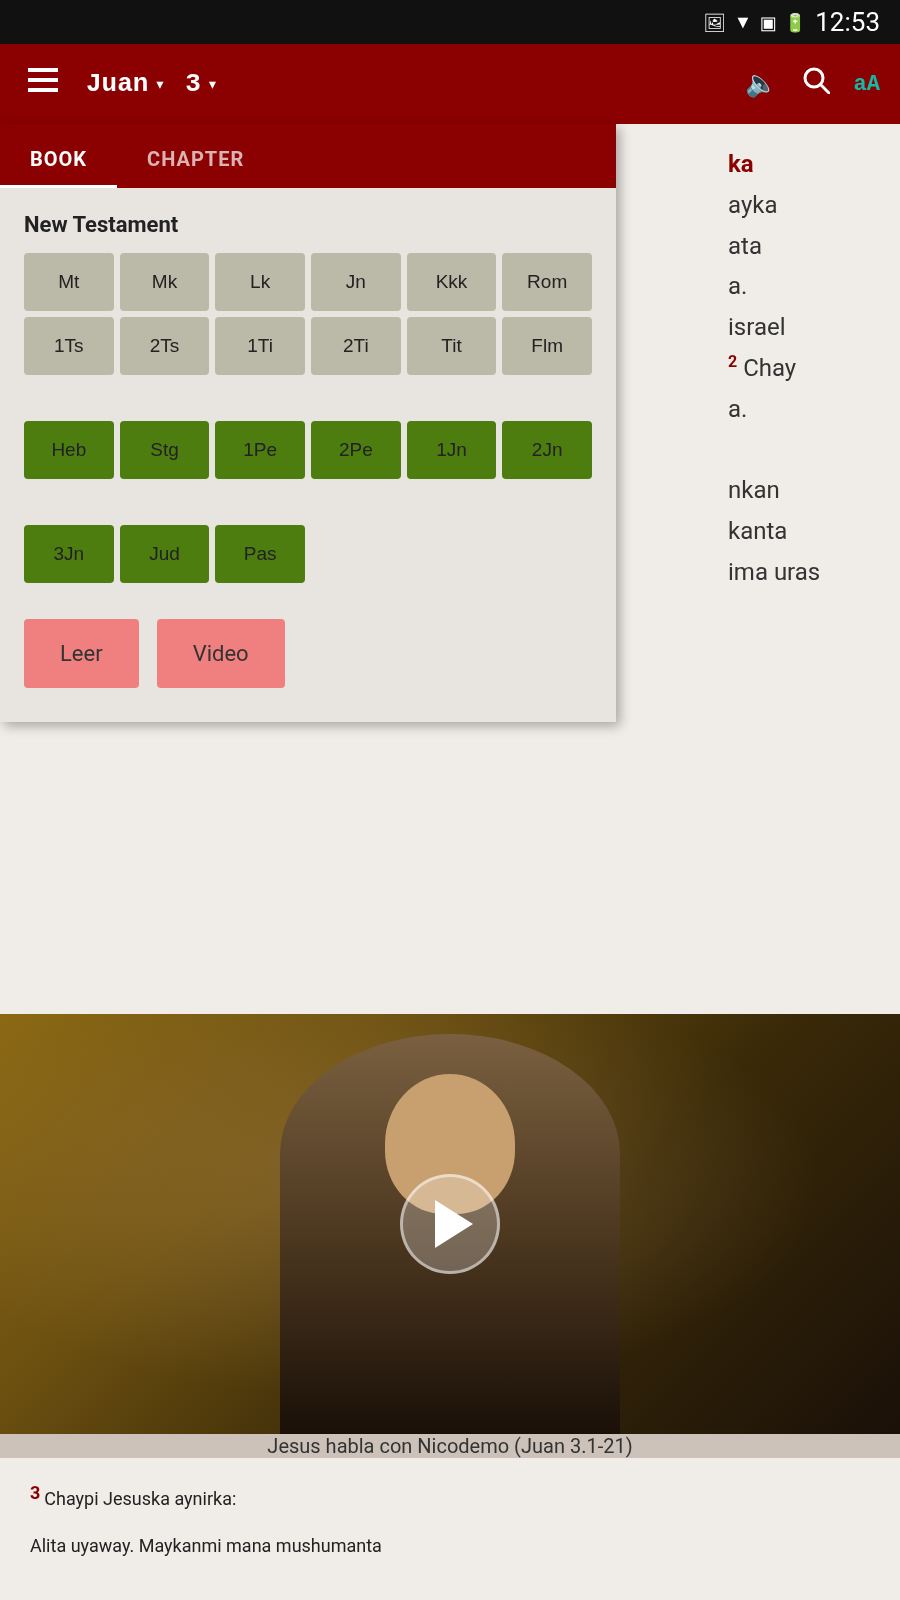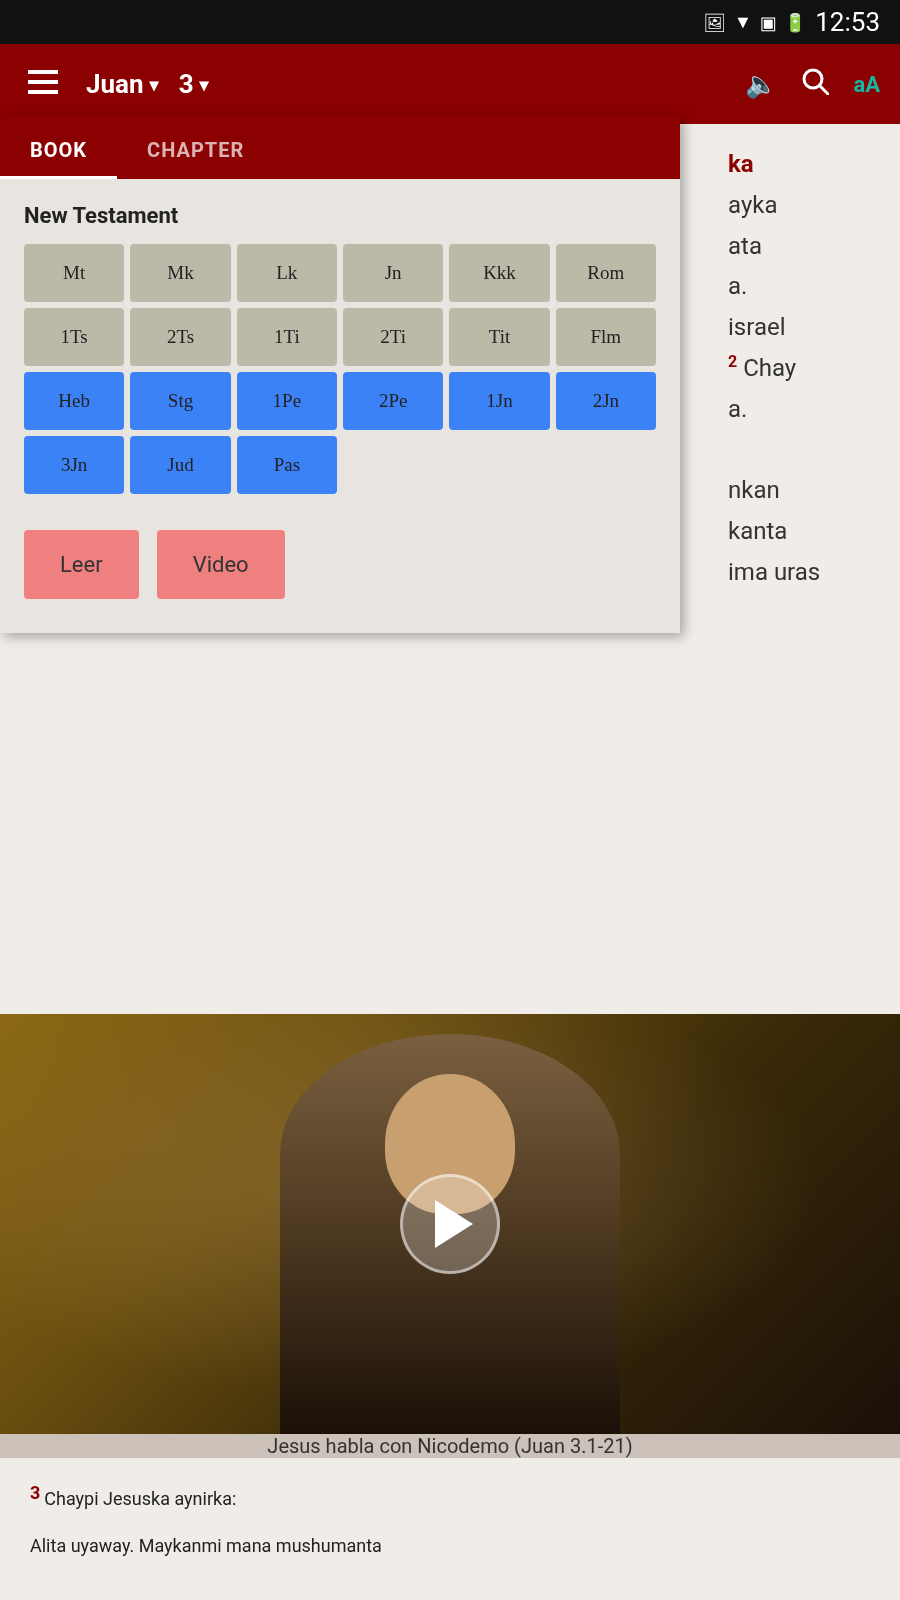--- a/index.html
+++ b/index.html
@@ -31,20 +31,21 @@
     .status-icons { display: flex; align-items: center; gap: 8px; }
 
     
     .app-bar {
       background: #8b0000;
       height: 80px;
       display: flex;
       align-items: center;
       padding: 16px 20px;
       gap: 20px;
+      font-family: Liberation Mono, monospace;
     }
     .app-bar .menu-icon {
       color: white;
       font-size: 28px;
       cursor: pointer;
       padding: 8px;
     }
     .app-bar .book-selector {
       display: flex;
       align-items: center;
@@ -75,23 +76,23 @@
     }
     .app-bar-right .icon {
       color: white;
       font-size: 26px;
       cursor: pointer;
     }
 
     
     .dropdown-panel {
       position: absolute;
-      top: 115px;
+      top: 124px;
       left: 0;
-      width: 680px;
+      width: 616px;
       background: white;
       z-index: 100;
       border-radius: 0 0 4px 4px;
       box-shadow: 4px 4px 12px rgba(0,0,0,0.3);
     }
 
     
     .tab-bar {
       background: #8b0000;
       display: flex;
@@ -131,24 +132,25 @@
     }
     .book-btn {
       background: #bbb9a8;
       border: none;
       border-radius: 4px;
       padding: 18px 0;
       font-size: 19px;
       color: #222;
       cursor: pointer;
       text-align: center;
-      font-family: Liberation Serif, serif;
+      font-family: Liberation Sans, sans-serif;
     }
     .book-btn.dark {
-      background: #3b82f6;
+      background: #4d7c0f;
+      margin-top: 40px;
     }
 
     .bottom-buttons {
       display: flex;
       gap: 18px;
       padding: 30px 0 10px 0;
     }
     .bottom-btn {
       background: #f08080;
       border: none;

